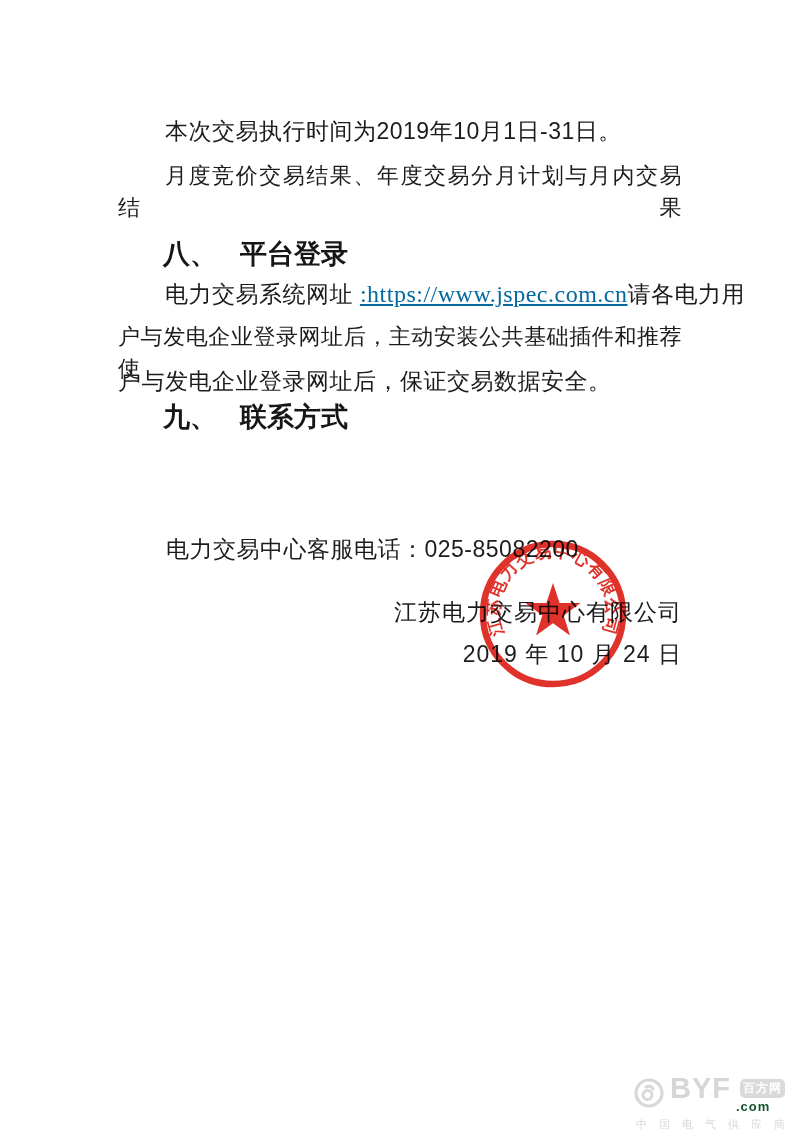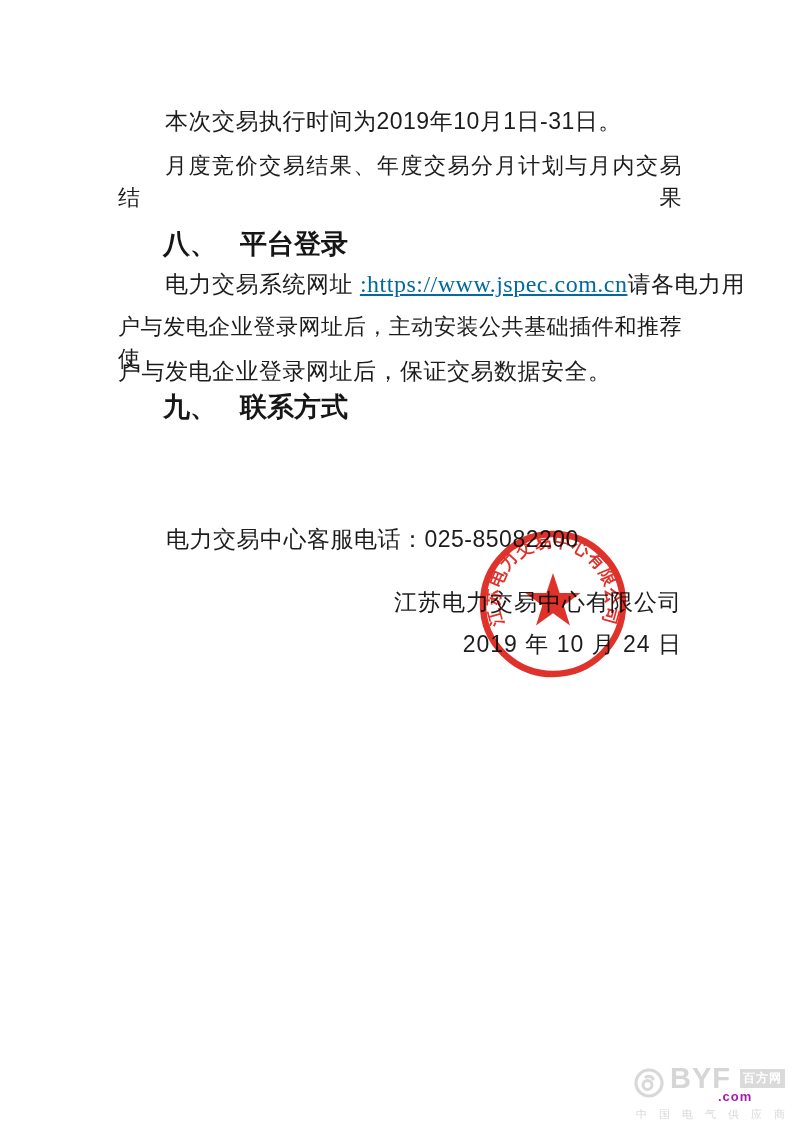--- a/index.html
+++ b/index.html
@@ -1,21 +1,21 @@
 <!DOCTYPE html>
 <html><head>
 <meta charset="utf-8">
 <style>
   html,body{margin:0;padding:0;}
   body{
     width:800px;height:1131px;position:relative;background:#ffffff;
     font-family:"Liberation Sans", sans-serif;
     color:#1c1c1c;overflow:hidden;
   }
-  .page{position:absolute;inset:0;}
+  .page{position:absolute;inset:0;margin-top:10px;}
   .line{
     position:absolute;left:118px;right:118px;
     font-size:23px;line-height:32px;letter-spacing:.5px;
     white-space:nowrap;color:#1c1c1c;font-weight:500;
   }
   .line.indent{text-indent:47px;}
   .line.fill{
     font-size:22px;white-space:normal;
     text-align:justify;text-align-last:justify;text-justify:inter-character;
   }
@@ -45,26 +45,26 @@
     position:absolute;left:634px;top:1066px;width:160px;height:56px;
     color:#d6d6d6;
   }
   .wm-icon{position:absolute;left:0;top:2px;width:30px;height:30px;}
   .wm-byf{
     position:absolute;left:36px;top:-4px;font-size:29px;font-weight:700;
     letter-spacing:1px;color:#d6d6d6;text-align:center;
   }
   .wm-box{
     position:absolute;left:106px;top:3px;background:#dadada;color:#ffffff;
-    font-size:12px;font-weight:700;padding:1px 3px;border-radius:0;
+    font-size:12px;font-weight:700;padding:1px 3px;border-radius:5px;
     letter-spacing:1px;white-space:nowrap;
   }
   .wm-com{
-    position:absolute;left:84px;top:23px;font-size:13px;font-weight:700;
-    letter-spacing:1px;color:#a21caf;
+    position:absolute;left:102px;top:23px;font-size:13px;font-weight:700;
+    letter-spacing:1px;color:#14532d;
   }
   .wm-tagline{
     position:absolute;left:2px;top:41px;font-size:11px;letter-spacing:12px;
     white-space:nowrap;color:#d9d9d9;font-family:"Liberation Serif", serif;
   }
 </style>
 </head>
 <body>
 
 <div class="page">

